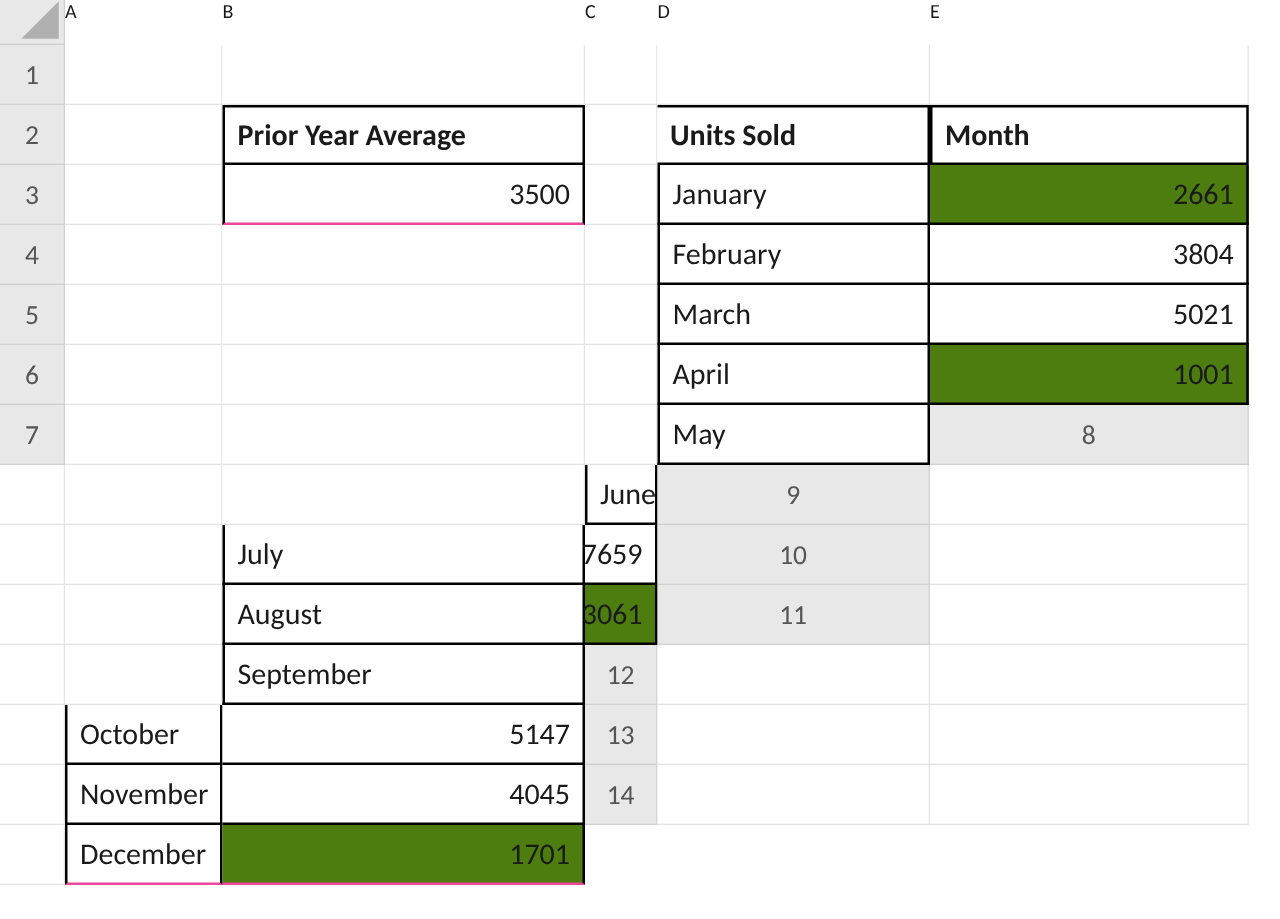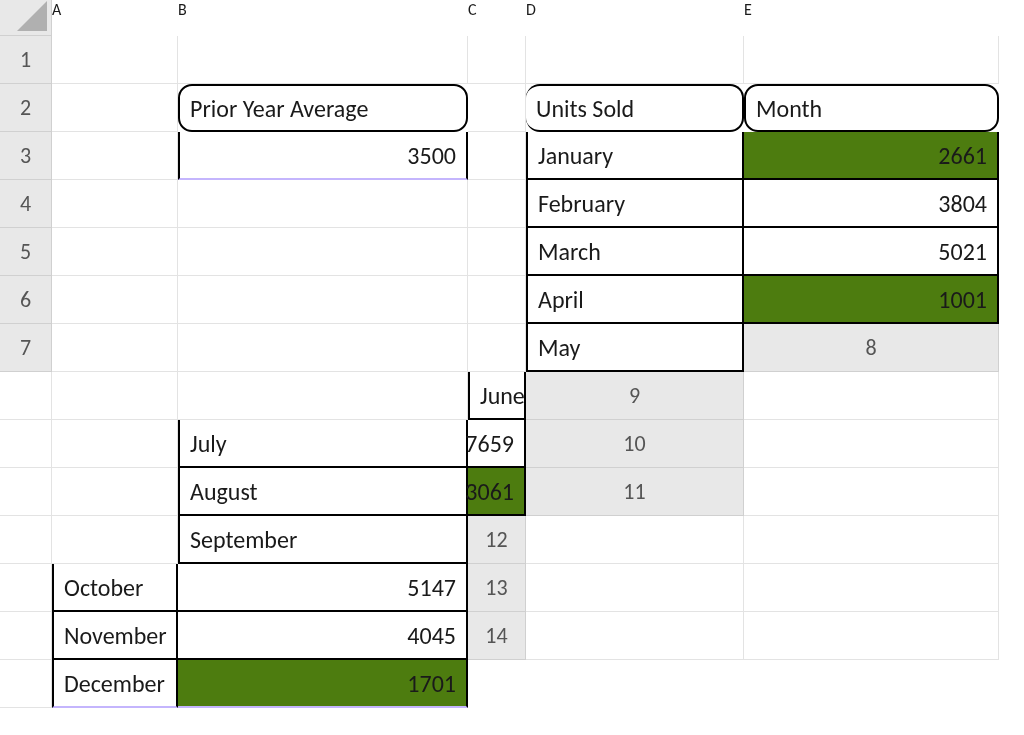--- a/index.html
+++ b/index.html
@@ -45,23 +45,23 @@
   .cell {
     border-right: 1px solid #e3e3e3;
     border-bottom: 1px solid #e3e3e3;
     display: flex;
     align-items: center;
     padding: 0 10px;
     font-size: 24px;
     background: #fff;
   }
   .cell.right { justify-content: flex-end; }
-  .cell.bold { font-weight: 400; border-radius: 14px; }
+  .cell.bold { font-weight: 700; }
   .box-top { border-top: 2px solid #000; }
-  .box-bottom { border-bottom: 2px solid #c4b5fd; }
+  .box-bottom { border-bottom: 2px solid #ec4899; }
   .box-left { border-left: 2px solid #000; }
   .box-right { border-right: 2px solid #000; }
   .box-inner-h { border-bottom: 2px solid #000; }
   .box-inner-v { border-right: 2px solid #000; }
   .pink { background: #4d7c0f; }
   .h { height: 36px !important; }
   .corner { height:36px !important; }
   .sheet { grid-template-rows: 36px repeat(14, 48px); }
 </style>
 </head>

